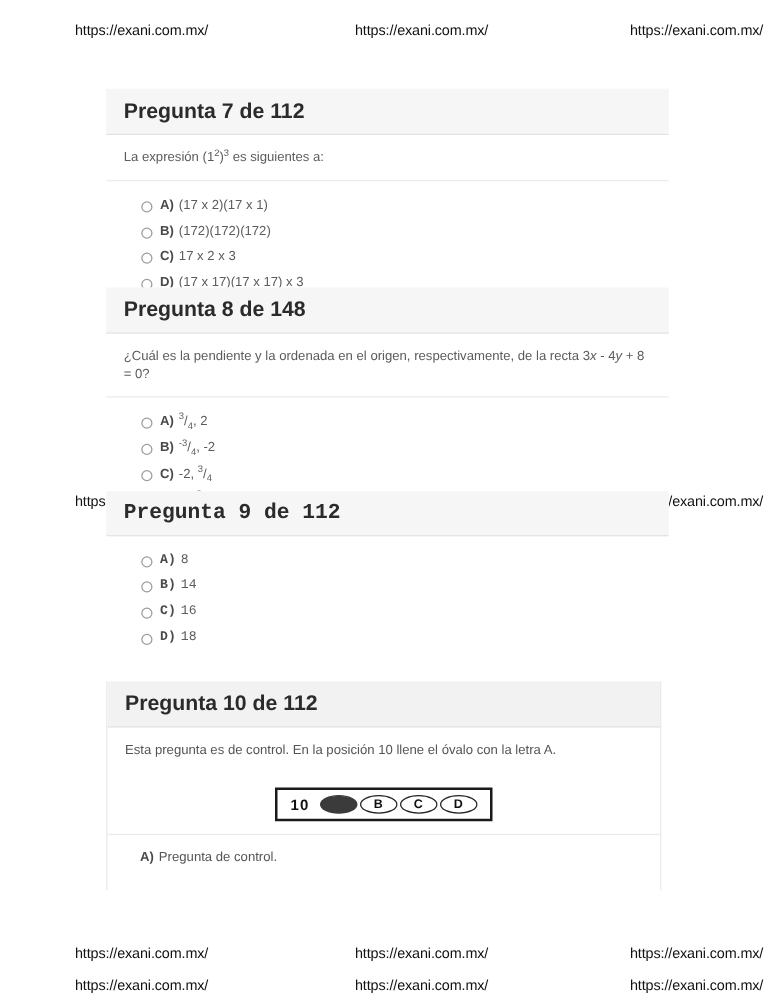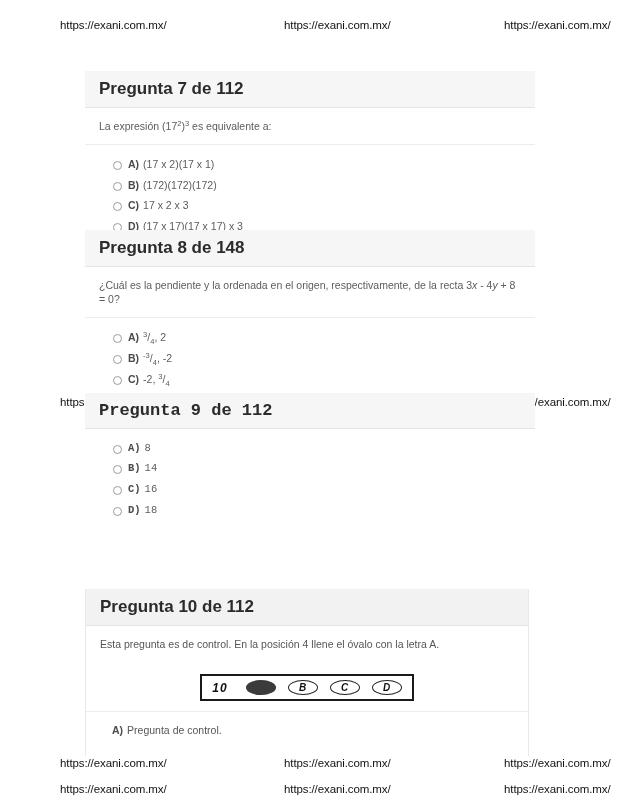--- a/index.html
+++ b/index.html
@@ -107,23 +107,22 @@
     padding: 12px 0 10px 0;
     display: flex;
     justify-content: center;
     border-bottom: 1px solid #ececec;
   }
   .bubble-box {
     border: 2px solid #1a1a1a;
     display: flex;
     align-items: center;
     padding: 4px 10px;
-    gap: 12px;
+    gap: 2px;
     background: #ffffff;
-    font-style: italic;
   }
   .bubble-num {
     font-size: 12px;
     font-weight: bold;
     color: #111;
     margin-right: 6px;
     letter-spacing: 1px;
   }
   .oval {
     width: 30px;
@@ -142,21 +141,21 @@
     background: #3b3b3b;
     border-color: #3b3b3b;
     color: transparent;
   }
 
   
   #card-q7  { left: 85px; top: 71px;  width: 450px; }
   #card-q8  { left: 85px; top: 230px; width: 450px; }
   #card-q9  { left: 85px; top: 393px; width: 450px; font-family: Liberation Mono, monospace; }
   #card-q10 { left: 85px; top: 545px; width: 444px; height: 167px; overflow: hidden;
-              border-left: 1px solid #e9e9e9; border-right: 1px solid #e9e9e9; margin-top: 44px; }
+              border-left: 1px solid #e9e9e9; border-right: 1px solid #e9e9e9; }
   #card-q10 .card-head { background: #f2f2f2; }
   #card-q10 .stem, #card-q10 .opt { color: #555; }
   #card-q10 .opt { padding-left: 26px; padding-top: 2.6px; padding-bottom: 2.6px; }
 </style>
 </head>
 <body>
 
 <div class="watermark-row wm-top">
   <span class="wm wm-1">https://exani.com.mx/</span>
   <span class="wm wm-2">https://exani.com.mx/</span>
@@ -177,21 +176,21 @@
 
 <div class="watermark-row wm-bot2">
   <span class="wm wm-1">https://exani.com.mx/</span>
   <span class="wm wm-2">https://exani.com.mx/</span>
   <span class="wm wm-3">https://exani.com.mx/</span>
 </div>
 
 <div class="card" id="card-q7">
   <div class="card-head">Pregunta 7 de 112</div>
   <div class="card-body">
-    <div class="stem"><span>La expresión (17</span><sup>2</sup><span>)</span><sup>3</sup><span> es equivalente a:</span></div>
+    <div class="stem"><span>La expresión (1</span><sup>2</sup><span>)</span><sup>3</sup><span> es siguientes a:</span></div>
     <div class="options">
       <div class="opt">
         <span class="radio"></span>
         <span class="opt-letter">A)</span>
         <span class="opt-text">(17 x 2)(17 x 1)</span>
       </div>
       <div class="opt">
         <span class="radio"></span>
         <span class="opt-letter">B)</span>
         <span class="opt-text">(172)(172)(172)</span>
@@ -263,21 +262,21 @@
         <span class="opt-letter">D)</span>
         <span class="opt-text">18</span>
       </div>
     </div>
   </div>
 </div>
 
 <div class="card" id="card-q10">
   <div class="card-head">Pregunta 10 de 112</div>
   <div class="card-body">
-    <div class="stem no-border">Esta pregunta es de control. En la posición 4 llene el óvalo con la letra A.</div>
+    <div class="stem no-border">Esta pregunta es de control. En la posición 10 llene el óvalo con la letra A.</div>
 
     <div class="bubble-wrap">
       <div class="bubble-box">
         <span class="bubble-num">10</span>
         <span class="oval filled">A</span>
         <span class="oval">B</span>
         <span class="oval">C</span>
         <span class="oval">D</span>
       </div>
     </div>

